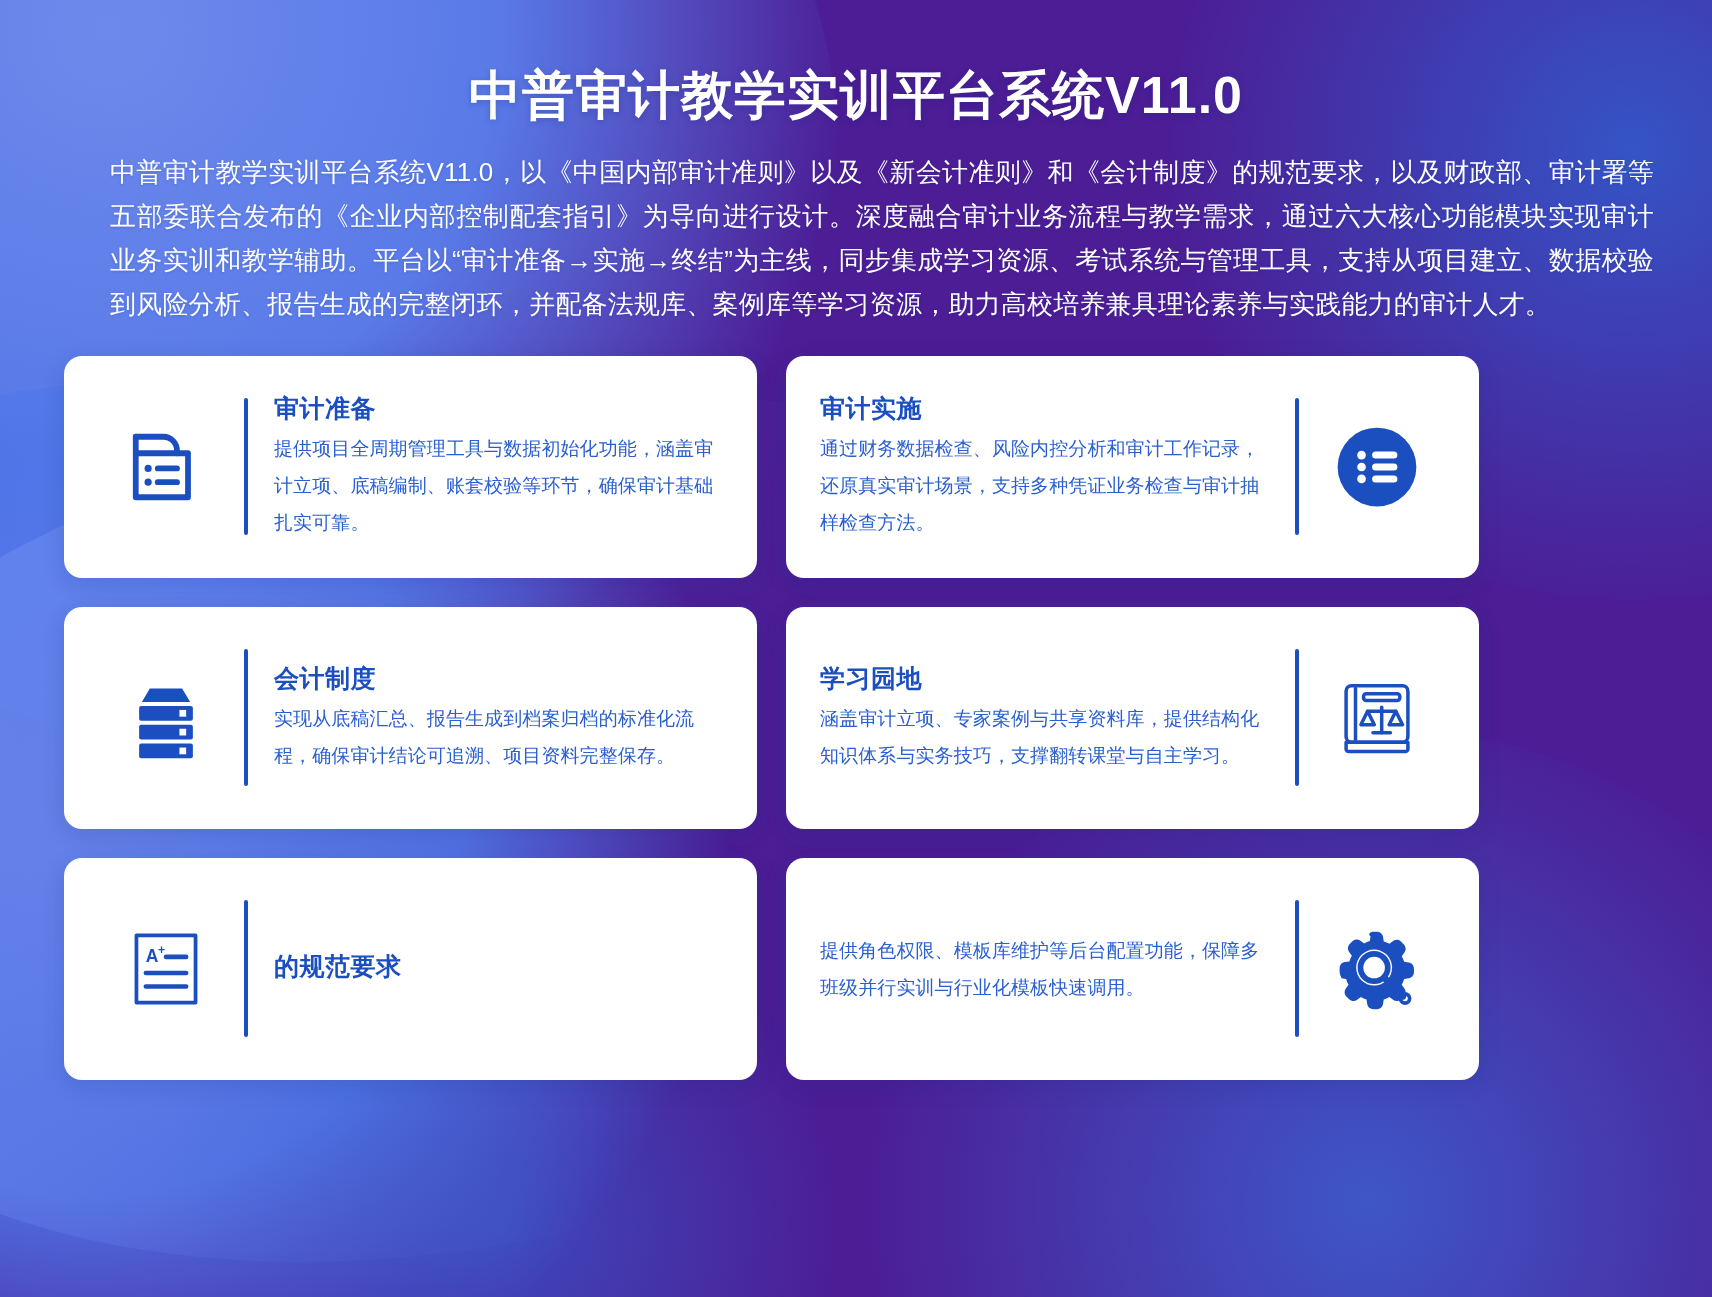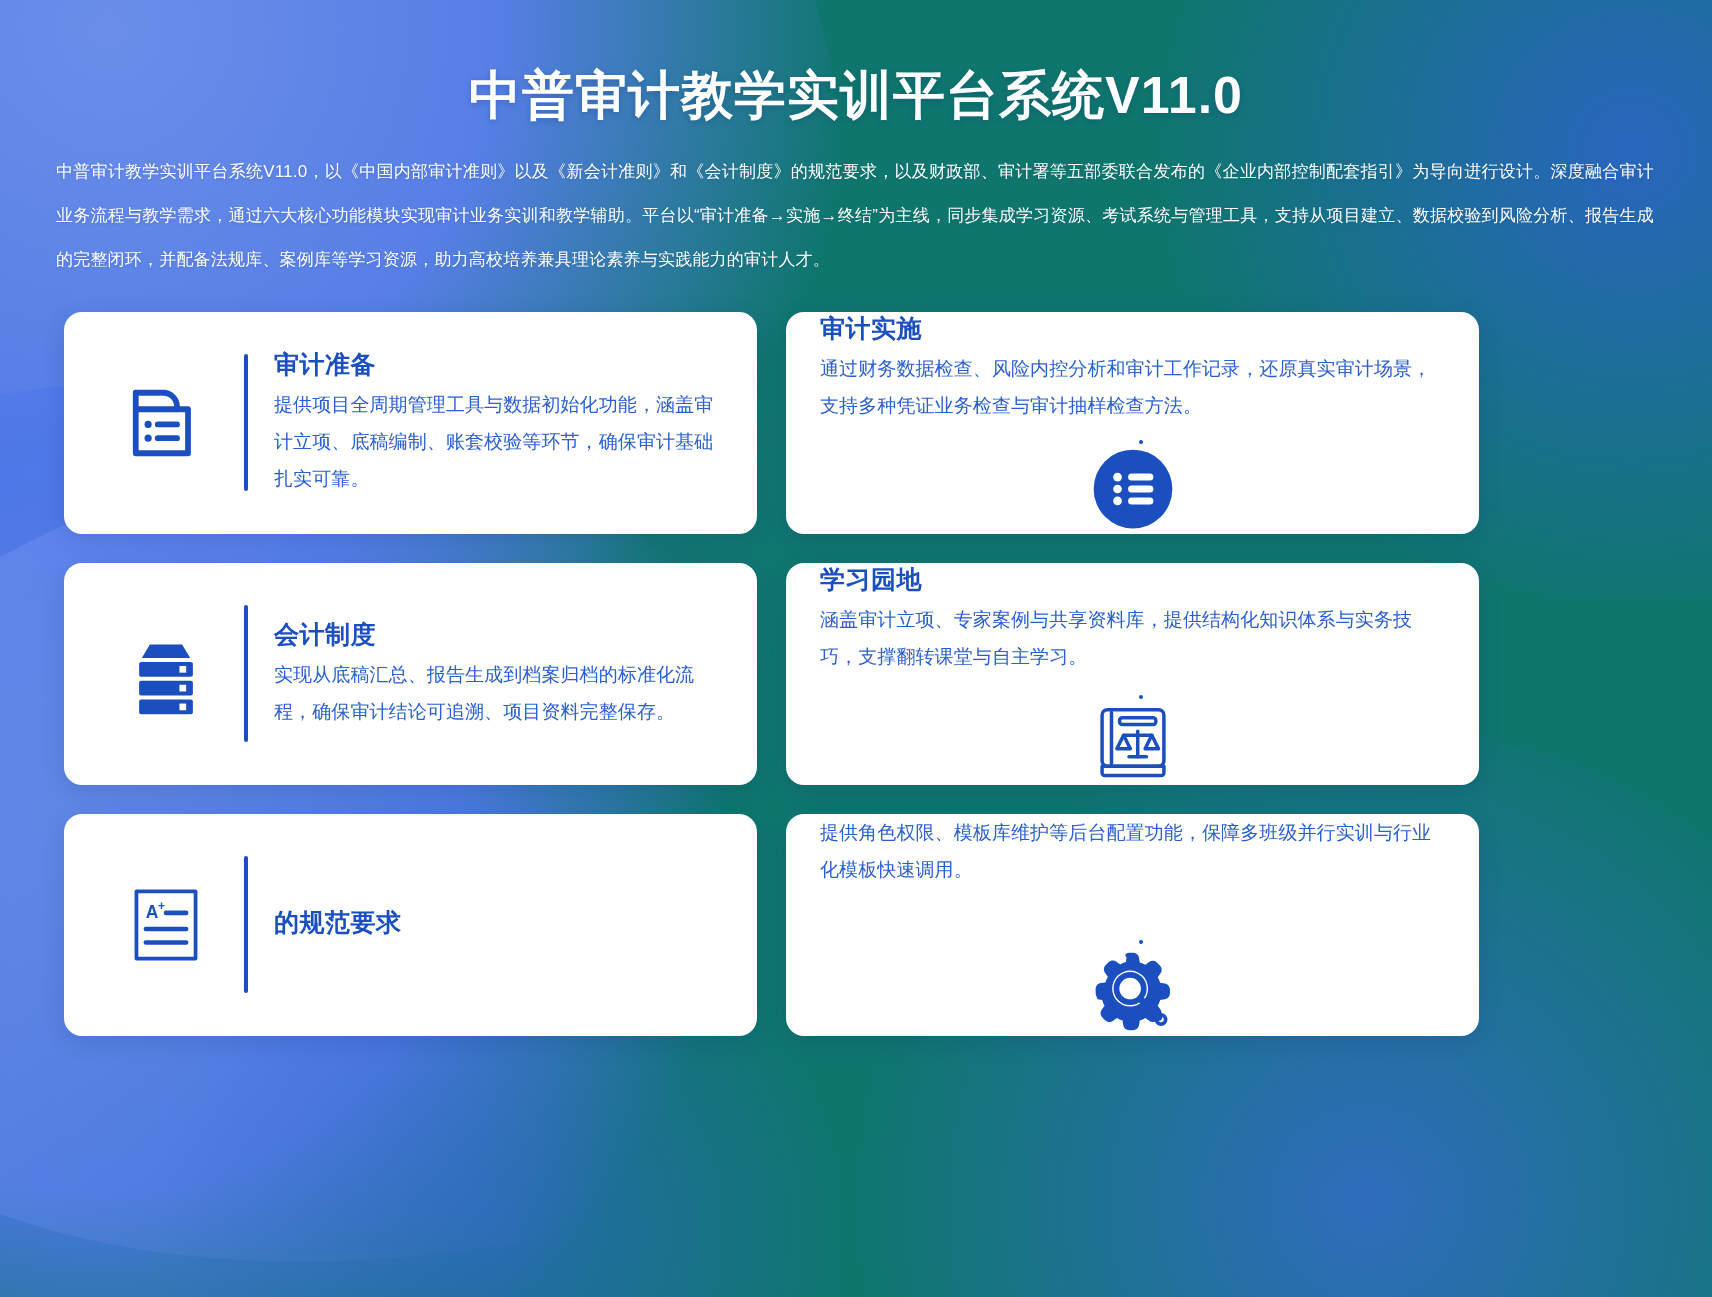--- a/index.html
+++ b/index.html
@@ -8,21 +8,21 @@
     width: 1712px;
     height: 1297px;
     overflow: hidden;
     font-family: "Liberation Sans", "DejaVu Sans", sans-serif;
   }
 
   #stage {
     position: relative;
     width: 1712px;
     height: 1297px;
-    background: #0f766e;
+    background: #4c1d95;
     overflow: hidden;
   }
 
   
   .bg-layer { position: absolute; inset: 0; overflow: hidden; }
 
   .blob-a {
     position: absolute;
     left: -340px; top: -420px;
     width: 1180px; height: 1180px;
@@ -80,27 +80,28 @@
     font-size: 52px;
     font-weight: 700;
     letter-spacing: 1px;
     padding-top: 66px;
     line-height: 1.15;
     text-shadow: 0 2px 6px rgba(10,40,110,.25);
   }
 
   .page-desc {
     color: #ffffff;
-    font-size: 17px;
+    font-size: 26px;
     line-height: 44px;
-    padding: 24px 58px 0 56px;
+    padding: 24px 58px 0 86px;
     text-align: justify;
     text-justify: inter-ideograph;
     letter-spacing: .2px;
     text-shadow: 0 1px 3px rgba(10,40,110,.18);
+    margin-left: 24px;
   }
 
   
   .grid {
     position: relative;
     z-index: 3;
     display: grid;
     grid-template-columns: 693px 693px;
     grid-auto-rows: 222px;
     column-gap: 58px;
@@ -113,21 +114,21 @@
     background: #ffffff;
     border-radius: 18px;
     box-shadow: 0 6px 22px rgba(13,44,120,.16);
     display: flex;
     align-items: center;
     padding: 0 34px;
     overflow: hidden;
   }
 
   .card.icon-left  { flex-direction: row; }
-  .card.icon-right { flex-direction: column; }
+  .card.icon-right { flex-direction: row; }
 
   .icon-box {
     width: 136px;
     min-width: 136px;
     display: flex;
     align-items: center;
     justify-content: center;
     color: #1b4fc0;
   }
 

